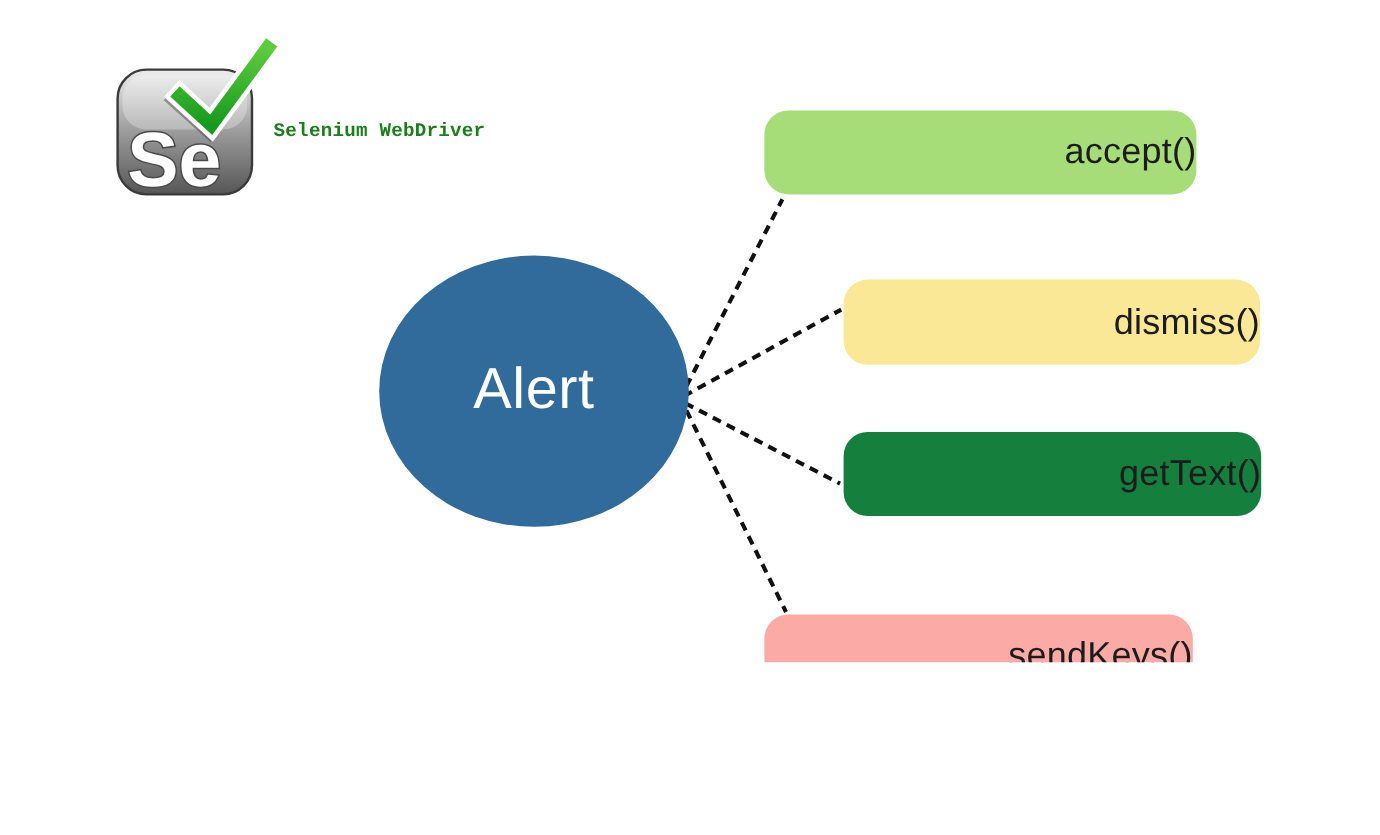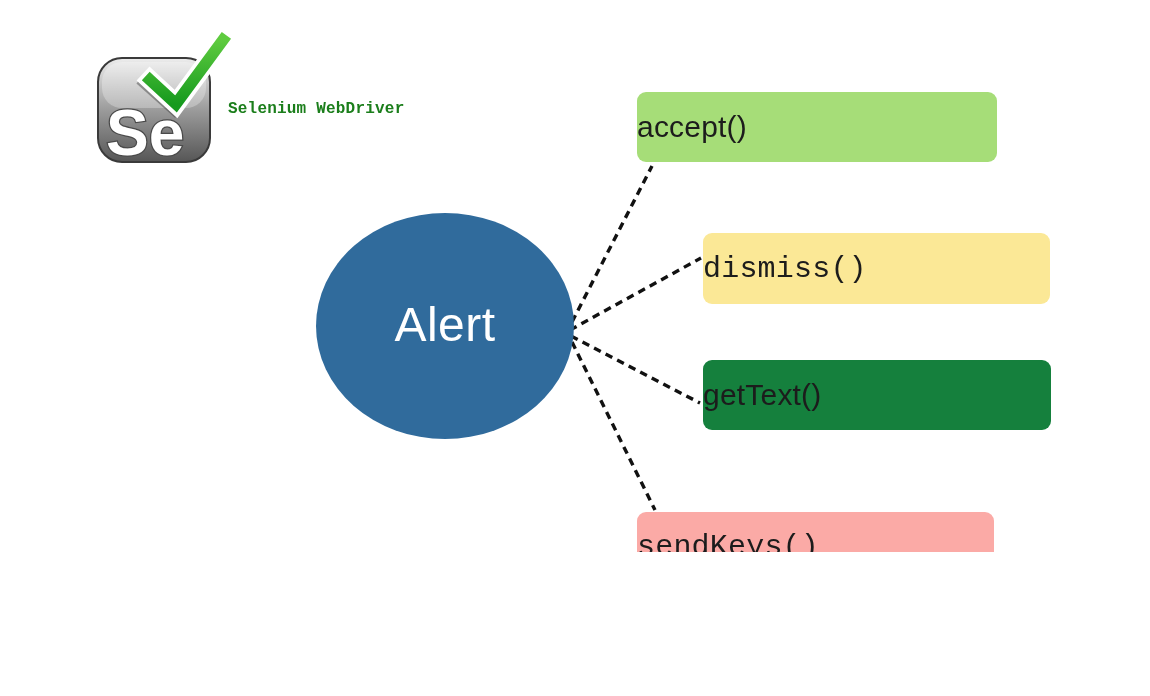--- a/index.html
+++ b/index.html
@@ -67,32 +67,32 @@
   .center-node-label {
     font-size: 48px;
     font-weight: 400;
     letter-spacing: 0.5px;
     transform: translateY(-2px);
   }
 
   
   .method-box {
     position: absolute;
-    border-radius: 9px;
+    border-radius: 20px;
     display: flex;
     align-items: center;
-    justify-content: flex-start;
+    justify-content: flex-end;
   }
   .method-label {
     font-size: 30px;
     color: #1c1c1c;
     letter-spacing: 0.2px;
   }
   .box-accept   { left: 637px; top:  92px; width: 360px; height: 70px; }
-  .box-dismiss  { left: 703px; top: 233px; width: 347px; height: 71px; font-family: Liberation Mono, monospace; }
+  .box-dismiss  { left: 703px; top: 233px; width: 347px; height: 71px; }
   .box-gettext  { left: 703px; top: 360px; width: 348px; height: 70px; }
   .box-sendkeys { left: 637px; top: 512px; width: 357px; height: 70px; }
 </style>
 </head>
 <body>
 
 <div class="canvas">
 
   <svg class="connector-layer" viewBox="0 0 1150 696">
     <line class="connector" x1="572" y1="322" x2="652" y2="166" style="stroke: rgb(17, 17, 17);"></line>
@@ -133,17 +133,17 @@
   </div>
 
   <div class="method-box box-dismiss" style="background-color: rgb(251, 232, 150);">
     <span class="method-label">dismiss()</span>
   </div>
 
   <div class="method-box box-gettext" style="background-color: #15803d;">
     <span class="method-label">getText()</span>
   </div>
 
-  <div class="method-box box-sendkeys" style="background-color: rgb(251, 170, 166); font-family: Liberation Mono, monospace;">
+  <div class="method-box box-sendkeys" style="background-color: rgb(251, 170, 166);">
     <span class="method-label">sendKeys()</span>
   </div>
 
 </div>
 
 </body></html>

